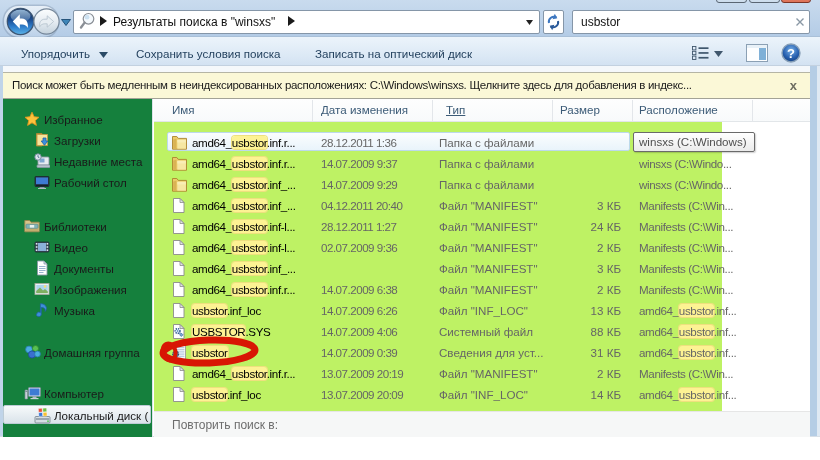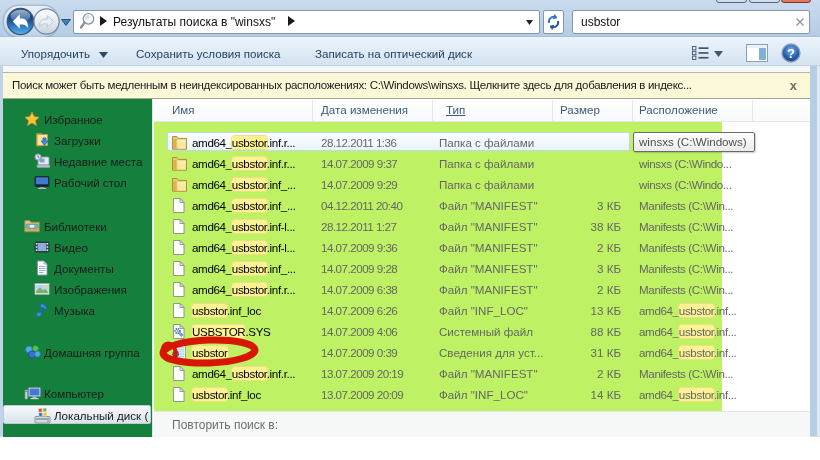--- a/index.html
+++ b/index.html
@@ -385,41 +385,40 @@
         <span class="lc">Manifests (C:\Win...</span>
       </div>
     <div class="row" style="top:117px;">
         <svg width="13" height="15" viewBox="0 0 13 15">
           <path d="M1.5 0.5 L8 0.5 L12 4.5 L12 14.5 L1.5 14.5 Z" fill="#fff" stroke="#8b8b8b" stroke-width="0.9"></path>
           <path d="M8 0.5 L8 4.5 L12 4.5 Z" fill="#dfe4e8" stroke="#8b8b8b" stroke-width="0.8"></path>
         </svg>
         <span class="nm">amd64_<span class="hl">usbstor</span>.inf-l...</span>
         <span class="dt">28.12.2011 1:27</span>
         <span class="tp">Файл "MANIFEST"</span>
-        <span class="sz">38 КБ</span>
+        <span class="sz">24 КБ</span>
         <span class="lc">Manifests (C:\Win...</span>
       </div>
     <div class="row" style="top:138px;">
         <svg width="13" height="15" viewBox="0 0 13 15">
           <path d="M1.5 0.5 L8 0.5 L12 4.5 L12 14.5 L1.5 14.5 Z" fill="#fff" stroke="#8b8b8b" stroke-width="0.9"></path>
           <path d="M8 0.5 L8 4.5 L12 4.5 Z" fill="#dfe4e8" stroke="#8b8b8b" stroke-width="0.8"></path>
         </svg>
         <span class="nm">amd64_<span class="hl">usbstor</span>.inf-l...</span>
-        <span class="dt">14.07.2009 9:36</span>
+        <span class="dt">02.07.2009 9:36</span>
         <span class="tp">Файл "MANIFEST"</span>
         <span class="sz">2 КБ</span>
         <span class="lc">Manifests (C:\Win...</span>
       </div>
     <div class="row" style="top:159px;">
         <svg width="13" height="15" viewBox="0 0 13 15">
           <path d="M1.5 0.5 L8 0.5 L12 4.5 L12 14.5 L1.5 14.5 Z" fill="#fff" stroke="#8b8b8b" stroke-width="0.9"></path>
           <path d="M8 0.5 L8 4.5 L12 4.5 Z" fill="#dfe4e8" stroke="#8b8b8b" stroke-width="0.8"></path>
         </svg>
         <span class="nm">amd64_<span class="hl">usbstor</span>.inf_...</span>
-        <span class="dt">14.07.2009 9:28</span>
         <span class="tp">Файл "MANIFEST"</span>
         <span class="sz">3 КБ</span>
         <span class="lc">Manifests (C:\Win...</span>
       </div>
     <div class="row" style="top:180px;">
         <svg width="13" height="15" viewBox="0 0 13 15">
           <path d="M1.5 0.5 L8 0.5 L12 4.5 L12 14.5 L1.5 14.5 Z" fill="#fff" stroke="#8b8b8b" stroke-width="0.9"></path>
           <path d="M8 0.5 L8 4.5 L12 4.5 Z" fill="#dfe4e8" stroke="#8b8b8b" stroke-width="0.8"></path>
         </svg>
         <span class="nm">amd64_<span class="hl">usbstor</span>.inf.r...</span>

